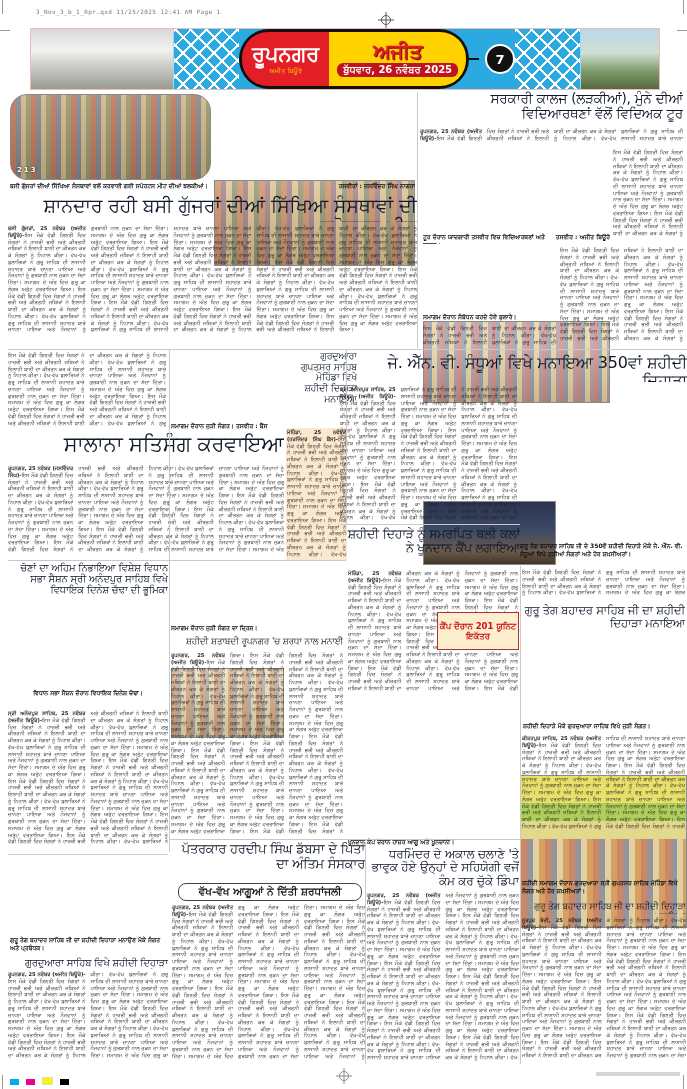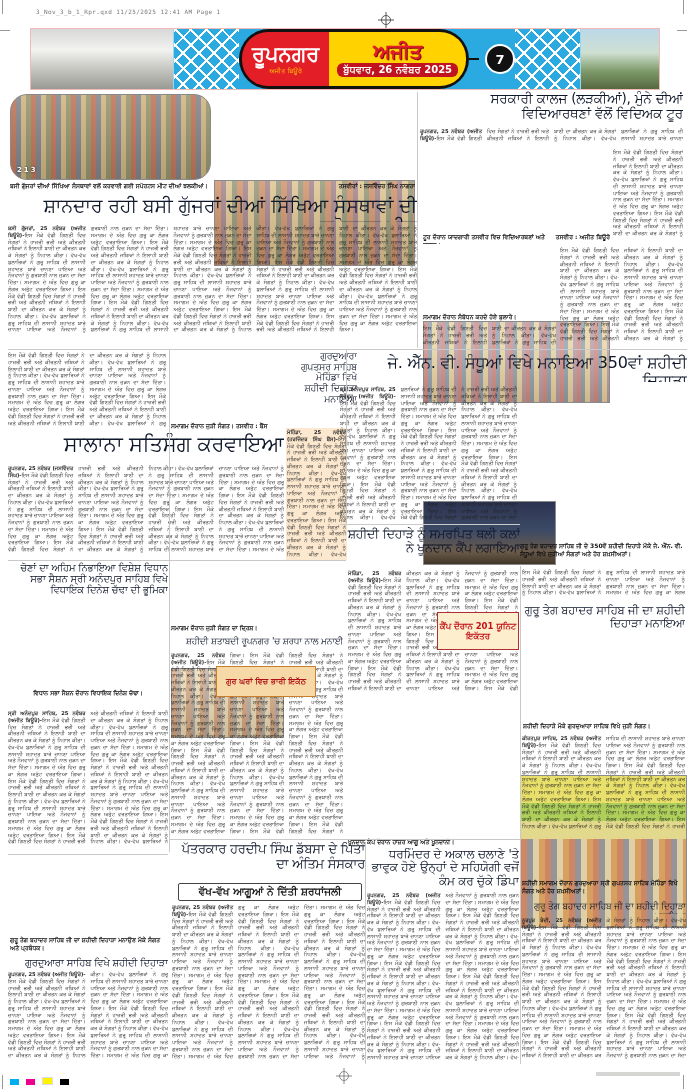--- a/index.html
+++ b/index.html
@@ -46,21 +46,21 @@
   .caption{font-size:6px;font-weight:bold;color:#111;line-height:1.25;overflow:hidden;}
   .caption .credit{float:right;}
   .bodytxt{font-size:5.2px;line-height:1.3;text-align:justify;overflow:hidden;color:#222;
            column-gap:5px;word-break:break-word;}
   .dateline{font-weight:bold;}
   .creambox{background:#fbe8cf;}
   .pullquote{background:#f7d9a8;border:1px solid #c87f2a;color:#b01218;font-weight:bold;text-align:center;
              display:flex;align-items:center;justify-content:center;font-size:8px;line-height:1.15;padding:1px;}
   .statbox{background:#fdeecd;border:1.5px solid #b03030;color:#c21319;font-weight:bold;text-align:center;
            display:flex;align-items:center;justify-content:center;font-size:8.5px;line-height:1.2;padding:1px;}
-  .subhead-box{border:1px solid #444;border-radius:2px;font-weight:bold;text-align:center;overflow:hidden;}
+  .subhead-box{border:1px solid #444;border-radius:8px;font-weight:bold;text-align:center;overflow:hidden;}
   .vline{background:#c9c9c9;width:1px;}
   .hline{background:#c9c9c9;height:1px;}
   .chip{width:9px;height:6px;display:inline-block;margin-right:2px;}
 </style>
 </head>
 <body>
 
 <div id="canvas">
 
   <div class="abs printline" style="left:36px;top:8px;">3_Nov_3_b_1_Rpr.qxd   11/25/2025   12:41 AM   Page 1</div>
@@ -170,21 +170,20 @@
 
   <div class="abs headline" style="left:340px;top:527px;width:180px;height:39px;font-size:12.5px;">ਸ਼ਹੀਦੀ ਦਿਹਾੜੇ ਨੂੰ ਸਮਰਪਿਤ ਥਲੀ ਕਲਾਂ ਨੇ ਖੂਨਦਾਨ ਕੈਂਪ ਲਗਾਇਆ</div>
 
   <div class="abs caption" style="left:171px;top:624px;width:168px;height:10px;">
     <span>ਸਮਾਗਮ ਦੌਰਾਨ ਜੁੜੀ ਸੰਗਤ ਦਾ ਦ੍ਰਿਸ਼।</span>
   </div>
   <div class="abs headline" style="left:171px;top:636px;width:172px;height:13px;font-size:9px;">ਸ਼ਹੀਦੀ ਸ਼ਤਾਬਦੀ ਰੂਪਨਗਰ 'ਚ ਸ਼ਰਧਾ ਨਾਲ ਮਨਾਈ</div>
   <div class="abs bodytxt" style="left:171px;top:652px;width:172px;height:184px;column-count:3;">
     <span class="dateline">ਰੂਪਨਗਰ, 25 ਨਵੰਬਰ (ਅਜੀਤ ਬਿਊਰੋ)-</span><span>ਇਸ ਮੌਕੇ ਵੱਡੀ ਗਿਣਤੀ ਵਿਚ ਸੰਗਤਾਂ ਨੇ ਹਾਜ਼ਰੀ ਭਰੀ ਅਤੇ ਕੀਰਤਨੀ ਜਥਿਆਂ ਨੇ ਇਲਾਹੀ ਬਾਣੀ ਦਾ ਕੀਰਤਨ ਕਰ ਕੇ ਸੰਗਤਾਂ ਨੂੰ ਨਿਹਾਲ ਕੀਤਾ। ਵੱਖ-ਵੱਖ ਬੁਲਾਰਿਆਂ ਨੇ ਗੁਰੂ ਸਾਹਿਬ ਦੀ ਲਾਸਾਨੀ ਸ਼ਹਾਦਤ ਬਾਰੇ ਚਾਨਣਾ ਪਾਇਆ ਅਤੇ ਨੌਜਵਾਨਾਂ ਨੂੰ ਗੁਰਬਾਣੀ ਨਾਲ ਜੁੜਨ ਦਾ ਸੱਦਾ ਦਿੱਤਾ। ਸਮਾਗਮ ਦੇ ਅੰਤ ਵਿਚ ਗੁਰੂ ਕਾ ਲੰਗਰ ਅਤੁੱਟ ਵਰਤਾਇਆ ਗਿਆ। ਇਸ ਮੌਕੇ ਵੱਡੀ ਗਿਣਤੀ ਵਿਚ ਸੰਗਤਾਂ ਨੇ ਹਾਜ਼ਰੀ ਭਰੀ ਅਤੇ ਕੀਰਤਨੀ ਜਥਿਆਂ ਨੇ ਇਲਾਹੀ ਬਾਣੀ ਦਾ ਕੀਰਤਨ ਕਰ ਕੇ ਸੰਗਤਾਂ ਨੂੰ ਨਿਹਾਲ ਕੀਤਾ। ਵੱਖ-ਵੱਖ ਬੁਲਾਰਿਆਂ ਨੇ ਗੁਰੂ ਸਾਹਿਬ ਦੀ ਲਾਸਾਨੀ ਸ਼ਹਾਦਤ ਬਾਰੇ ਚਾਨਣਾ ਪਾਇਆ ਅਤੇ ਨੌਜਵਾਨਾਂ ਨੂੰ ਗੁਰਬਾਣੀ ਨਾਲ ਜੁੜਨ ਦਾ ਸੱਦਾ ਦਿੱਤਾ। ਸਮਾਗਮ ਦੇ ਅੰਤ ਵਿਚ ਗੁਰੂ ਕਾ ਲੰਗਰ ਅਤੁੱਟ ਵਰਤਾਇਆ ਗਿਆ। ਇਸ ਮੌਕੇ ਵੱਡੀ ਗਿਣਤੀ ਵਿਚ ਸੰਗਤਾਂ ਨੇ ਹਾਜ਼ਰੀ ਭਰੀ ਅਤੇ ਕੀਰਤਨੀ ਜਥਿਆਂ ਨੇ ਇਲਾਹੀ ਬਾਣੀ ਦਾ ਕੀਰਤਨ ਕਰ ਕੇ ਸੰਗਤਾਂ ਨੂੰ ਨਿਹਾਲ ਕੀਤਾ। ਵੱਖ-ਵੱਖ ਬੁਲਾਰਿਆਂ ਨੇ ਗੁਰੂ ਸਾਹਿਬ ਦੀ ਲਾਸਾਨੀ ਸ਼ਹਾਦਤ ਬਾਰੇ ਚਾਨਣਾ ਪਾਇਆ ਅਤੇ ਨੌਜਵਾਨਾਂ ਨੂੰ ਗੁਰਬਾਣੀ ਨਾਲ ਜੁੜਨ ਦਾ ਸੱਦਾ ਦਿੱਤਾ। ਸਮਾਗਮ ਦੇ ਅੰਤ ਵਿਚ ਗੁਰੂ ਕਾ ਲੰਗਰ ਅਤੁੱਟ ਵਰਤਾਇਆ ਗਿਆ। ਇਸ ਮੌਕੇ ਵੱਡੀ ਗਿਣਤੀ ਵਿਚ ਸੰਗਤਾਂ ਨੇ ਹਾਜ਼ਰੀ ਭਰੀ ਅਤੇ ਕੀਰਤਨੀ ਜਥਿਆਂ ਨੇ ਇਲਾਹੀ ਬਾਣੀ ਦਾ ਕੀਰਤਨ ਕਰ ਕੇ ਸੰਗਤਾਂ ਨੂੰ ਨਿਹਾਲ ਕੀਤਾ। ਵੱਖ-ਵੱਖ ਬੁਲਾਰਿਆਂ ਨੇ ਗੁਰੂ ਸਾਹਿਬ ਦੀ ਲਾਸਾਨੀ ਸ਼ਹਾਦਤ ਬਾਰੇ ਚਾਨਣਾ ਪਾਇਆ ਅਤੇ ਨੌਜਵਾਨਾਂ ਨੂੰ ਗੁਰਬਾਣੀ ਨਾਲ ਜੁੜਨ ਦਾ ਸੱਦਾ ਦਿੱਤਾ। ਸਮਾਗਮ ਦੇ ਅੰਤ ਵਿਚ ਗੁਰੂ ਕਾ ਲੰਗਰ ਅਤੁੱਟ ਵਰਤਾਇਆ ਗਿਆ। ਇਸ ਮੌਕੇ ਵੱਡੀ ਗਿਣਤੀ ਵਿਚ ਸੰਗਤਾਂ ਨੇ ਹਾਜ਼ਰੀ ਭਰੀ ਅਤੇ ਕੀਰਤਨੀ ਜਥਿਆਂ ਨੇ ਇਲਾਹੀ ਬਾਣੀ ਦਾ ਕੀਰਤਨ ਕਰ ਕੇ ਸੰਗਤਾਂ ਨੂੰ ਨਿਹਾਲ ਕੀਤਾ। ਵੱਖ-ਵੱਖ ਬੁਲਾਰਿਆਂ ਨੇ ਗੁਰੂ ਸਾਹਿਬ ਦੀ ਲਾਸਾਨੀ ਸ਼ਹਾਦਤ ਬਾਰੇ ਚਾਨਣਾ ਪਾਇਆ ਅਤੇ ਨੌਜਵਾਨਾਂ ਨੂੰ ਗੁਰਬਾਣੀ ਨਾਲ ਜੁੜਨ ਦਾ ਸੱਦਾ ਦਿੱਤਾ। ਸਮਾਗਮ ਦੇ ਅੰਤ ਵਿਚ ਗੁਰੂ ਕਾ ਲੰਗਰ ਅਤੁੱਟ ਵਰਤਾਇਆ ਗਿਆ। ਇਸ ਮੌਕੇ ਵੱਡੀ ਗਿਣਤੀ ਵਿਚ ਸੰਗਤਾਂ ਨੇ ਹਾਜ਼ਰੀ ਭਰੀ ਅਤੇ ਕੀਰਤਨੀ ਜਥਿਆਂ ਨੇ ਇਲਾਹੀ ਬਾਣੀ ਦਾ ਕੀਰਤਨ ਕਰ ਕੇ ਸੰਗਤਾਂ ਨੂੰ ਨਿਹਾਲ ਕੀਤਾ। ਵੱਖ-ਵੱਖ ਬੁਲਾਰਿਆਂ ਨੇ ਗੁਰੂ ਸਾਹਿਬ ਦੀ ਲਾਸਾਨੀ ਸ਼ਹਾਦਤ ਬਾਰੇ ਚਾਨਣਾ ਪਾਇਆ ਅਤੇ ਨੌਜਵਾਨਾਂ ਨੂੰ ਗੁਰਬਾਣੀ ਨਾਲ ਜੁੜਨ ਦਾ ਸੱਦਾ ਦਿੱਤਾ। ਸਮਾਗਮ ਦੇ ਅੰਤ ਵਿਚ ਗੁਰੂ ਕਾ ਲੰਗਰ ਅਤੁੱਟ ਵਰਤਾਇਆ ਗਿਆ। ਇਸ ਮੌਕੇ ਵੱਡੀ ਗਿਣਤੀ ਵਿਚ ਸੰਗਤਾਂ ਨੇ ਹਾਜ਼ਰੀ ਭਰੀ ਅਤੇ ਕੀਰਤਨੀ ਜਥਿਆਂ ਨੇ ਇਲਾਹੀ ਬਾਣੀ ਦਾ ਕੀਰਤਨ ਕਰ ਕੇ ਸੰਗਤਾਂ ਨੂੰ ਨਿਹਾਲ ਕੀਤਾ। ਵੱਖ-ਵੱਖ ਬੁਲਾਰਿਆਂ ਨੇ ਗੁਰੂ ਸਾਹਿਬ ਦੀ ਲਾਸਾਨੀ ਸ਼ਹਾਦਤ ਬਾਰੇ ਚਾਨਣਾ ਪਾਇਆ ਅਤੇ ਨੌਜਵਾਨਾਂ ਨੂੰ ਗੁਰਬਾਣੀ ਨਾਲ ਜੁੜਨ ਦਾ ਸੱਦਾ ਦਿੱਤਾ। ਸਮਾਗਮ ਦੇ ਅੰਤ ਵਿਚ ਗੁਰੂ ਕਾ ਲੰਗਰ ਅਤੁੱਟ ਵਰਤਾਇਆ ਗਿਆ। ਇਸ ਮੌਕੇ ਵੱਡੀ ਗਿਣਤੀ ਵਿਚ ਸੰਗਤਾਂ ਨੇ ਹਾਜ਼ਰੀ ਭਰੀ ਅਤੇ ਕੀਰਤਨੀ ਜਥਿਆਂ ਨੇ ਇਲਾਹੀ ਬਾਣੀ ਦਾ ਕੀਰਤਨ ਕਰ ਕੇ ਸੰਗਤਾਂ ਨੂੰ ਨਿਹਾਲ ਕੀਤਾ। ਵੱਖ-ਵੱਖ ਬੁਲਾਰਿਆਂ ਨੇ ਗੁਰੂ ਸਾਹਿਬ ਦੀ ਲਾਸਾਨੀ ਸ਼ਹਾਦਤ ਬਾਰੇ ਚਾਨਣਾ ਪਾਇਆ ਅਤੇ ਨੌਜਵਾਨਾਂ ਨੂੰ ਗੁਰਬਾਣੀ ਨਾਲ ਜੁੜਨ ਦਾ ਸੱਦਾ ਦਿੱਤਾ। ਸਮਾਗਮ ਦੇ ਅੰਤ ਵਿਚ ਗੁਰੂ ਕਾ ਲੰਗਰ ਅਤੁੱਟ ਵਰਤਾਇਆ ਗਿਆ। </span>
   </div>
-  <div class="abs pullquote" style="left:216px;top:666px;width:96px;height:27px;">ਗੁਰ ਘਰਾਂ ਵਿਚ ਭਾਰੀ ਇਕੱਠ</div>
   <div class="abs bodytxt" style="left:348px;top:570px;width:170px;height:127px;column-count:3;">
     <span class="dateline">ਮੋਰਿੰਡਾ, 25 ਨਵੰਬਰ (ਅਜੀਤ ਬਿਊਰੋ)-</span><span>ਇਸ ਮੌਕੇ ਵੱਡੀ ਗਿਣਤੀ ਵਿਚ ਸੰਗਤਾਂ ਨੇ ਹਾਜ਼ਰੀ ਭਰੀ ਅਤੇ ਕੀਰਤਨੀ ਜਥਿਆਂ ਨੇ ਇਲਾਹੀ ਬਾਣੀ ਦਾ ਕੀਰਤਨ ਕਰ ਕੇ ਸੰਗਤਾਂ ਨੂੰ ਨਿਹਾਲ ਕੀਤਾ। ਵੱਖ-ਵੱਖ ਬੁਲਾਰਿਆਂ ਨੇ ਗੁਰੂ ਸਾਹਿਬ ਦੀ ਲਾਸਾਨੀ ਸ਼ਹਾਦਤ ਬਾਰੇ ਚਾਨਣਾ ਪਾਇਆ ਅਤੇ ਨੌਜਵਾਨਾਂ ਨੂੰ ਗੁਰਬਾਣੀ ਨਾਲ ਜੁੜਨ ਦਾ ਸੱਦਾ ਦਿੱਤਾ। ਸਮਾਗਮ ਦੇ ਅੰਤ ਵਿਚ ਗੁਰੂ ਕਾ ਲੰਗਰ ਅਤੁੱਟ ਵਰਤਾਇਆ ਗਿਆ। ਇਸ ਮੌਕੇ ਵੱਡੀ ਗਿਣਤੀ ਵਿਚ ਸੰਗਤਾਂ ਨੇ ਹਾਜ਼ਰੀ ਭਰੀ ਅਤੇ ਕੀਰਤਨੀ ਜਥਿਆਂ ਨੇ ਇਲਾਹੀ ਬਾਣੀ ਦਾ ਕੀਰਤਨ ਕਰ ਕੇ ਸੰਗਤਾਂ ਨੂੰ ਨਿਹਾਲ ਕੀਤਾ। ਵੱਖ-ਵੱਖ ਬੁਲਾਰਿਆਂ ਨੇ ਗੁਰੂ ਸਾਹਿਬ ਦੀ ਲਾਸਾਨੀ ਸ਼ਹਾਦਤ ਬਾਰੇ ਚਾਨਣਾ ਪਾਇਆ ਅਤੇ ਨੌਜਵਾਨਾਂ ਨੂੰ ਗੁਰਬਾਣੀ ਨਾਲ ਜੁੜਨ ਦਾ ਸੱਦਾ ਦਿੱਤਾ। ਸਮਾਗਮ ਦੇ ਅੰਤ ਵਿਚ ਗੁਰੂ ਕਾ ਲੰਗਰ ਅਤੁੱਟ ਵਰਤਾਇਆ ਗਿਆ। ਇਸ ਮੌਕੇ ਵੱਡੀ ਗਿਣਤੀ ਵਿਚ ਸੰਗਤਾਂ ਨੇ ਹਾਜ਼ਰੀ ਭਰੀ ਅਤੇ ਕੀਰਤਨੀ ਜਥਿਆਂ ਨੇ ਇਲਾਹੀ ਬਾਣੀ ਦਾ ਕੀਰਤਨ ਕਰ ਕੇ ਸੰਗਤਾਂ ਨੂੰ ਨਿਹਾਲ ਕੀਤਾ। ਵੱਖ-ਵੱਖ ਬੁਲਾਰਿਆਂ ਨੇ ਗੁਰੂ ਸਾਹਿਬ ਦੀ ਲਾਸਾਨੀ ਸ਼ਹਾਦਤ ਬਾਰੇ ਚਾਨਣਾ ਪਾਇਆ ਅਤੇ ਨੌਜਵਾਨਾਂ ਨੂੰ ਗੁਰਬਾਣੀ ਨਾਲ ਜੁੜਨ ਦਾ ਸੱਦਾ ਦਿੱਤਾ। ਸਮਾਗਮ ਦੇ ਅੰਤ ਵਿਚ ਗੁਰੂ ਕਾ ਲੰਗਰ ਅਤੁੱਟ ਵਰਤਾਇਆ ਗਿਆ। ਇਸ ਮੌਕੇ ਵੱਡੀ ਗਿਣਤੀ ਵਿਚ ਸੰਗਤਾਂ ਨੇ ਹਾਜ਼ਰੀ ਭਰੀ ਅਤੇ ਕੀਰਤਨੀ ਜਥਿਆਂ ਨੇ ਇਲਾਹੀ ਬਾਣੀ ਦਾ ਕੀਰਤਨ ਕਰ ਕੇ ਸੰਗਤਾਂ ਨੂੰ ਨਿਹਾਲ ਕੀਤਾ। ਵੱਖ-ਵੱਖ ਬੁਲਾਰਿਆਂ ਨੇ ਗੁਰੂ ਸਾਹਿਬ ਦੀ ਲਾਸਾਨੀ ਸ਼ਹਾਦਤ ਬਾਰੇ ਚਾਨਣਾ ਪਾਇਆ ਅਤੇ ਨੌਜਵਾਨਾਂ ਨੂੰ ਗੁਰਬਾਣੀ ਨਾਲ ਜੁੜਨ ਦਾ ਸੱਦਾ ਦਿੱਤਾ। ਸਮਾਗਮ ਦੇ ਅੰਤ ਵਿਚ ਗੁਰੂ ਕਾ ਲੰਗਰ ਅਤੁੱਟ ਵਰਤਾਇਆ ਗਿਆ। ਇਸ ਮੌਕੇ ਵੱਡੀ ਗਿਣਤੀ ਵਿਚ ਸੰਗਤਾਂ ਨੇ ਹਾਜ਼ਰੀ ਭਰੀ ਅਤੇ ਕੀਰਤਨੀ ਜਥਿਆਂ ਨੇ ਇਲਾਹੀ ਬਾਣੀ ਦਾ ਕੀਰਤਨ ਕਰ ਕੇ ਸੰਗਤਾਂ ਨੂੰ ਨਿਹਾਲ ਕੀਤਾ। ਵੱਖ-ਵੱਖ ਬੁਲਾਰਿਆਂ ਨੇ ਗੁਰੂ ਸਾਹਿਬ ਦੀ ਲਾਸਾਨੀ ਸ਼ਹਾਦਤ ਬਾਰੇ ਚਾਨਣਾ ਪਾਇਆ ਅਤੇ ਨੌਜਵਾਨਾਂ ਨੂੰ ਗੁਰਬਾਣੀ ਨਾਲ ਜੁੜਨ ਦਾ ਸੱਦਾ ਦਿੱਤਾ। ਸਮਾਗਮ ਦੇ ਅੰਤ ਵਿਚ ਗੁਰੂ ਕਾ ਲੰਗਰ ਅਤੁੱਟ ਵਰਤਾਇਆ ਗਿਆ। </span>
   </div>
   <div class="abs statbox" style="left:437px;top:612px;width:78px;height:34px;">ਕੈਂਪ ਦੌਰਾਨ 201 ਯੂਨਿਟ ਇਕੱਤਰ</div>
 
   <div class="abs caption" style="left:348px;top:838px;width:170px;height:10px;">
     <span>ਖੂਨਦਾਨ ਕੈਂਪ ਦੌਰਾਨ ਹਾਜ਼ਰ ਆਗੂ ਅਤੇ ਖੂਨਦਾਨੀ।</span>
   </div>
 
   <div class="abs bodytxt" style="left:522px;top:569px;width:163px;height:32px;column-count:2;">

